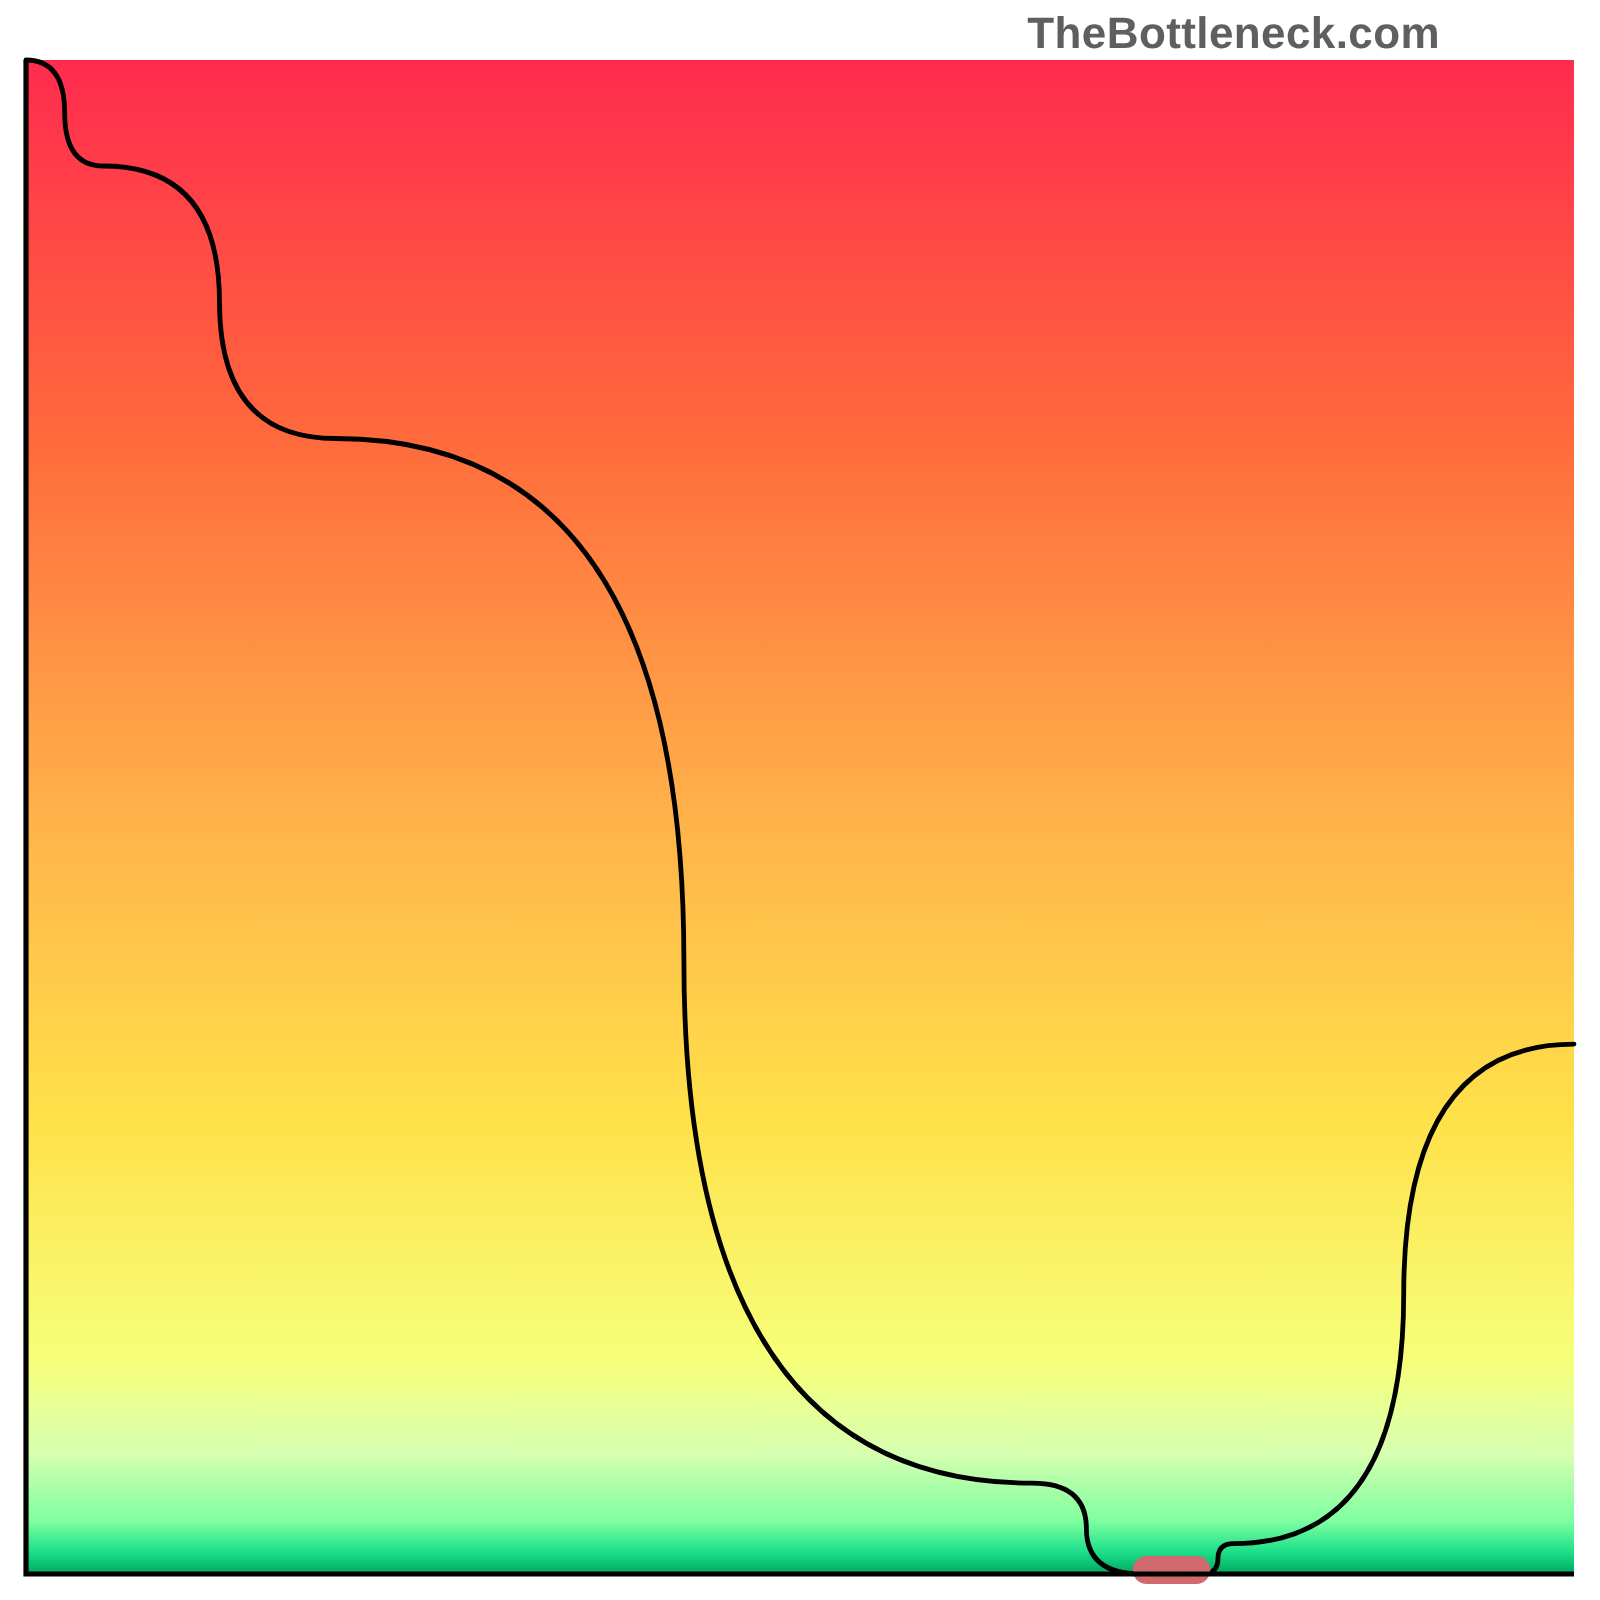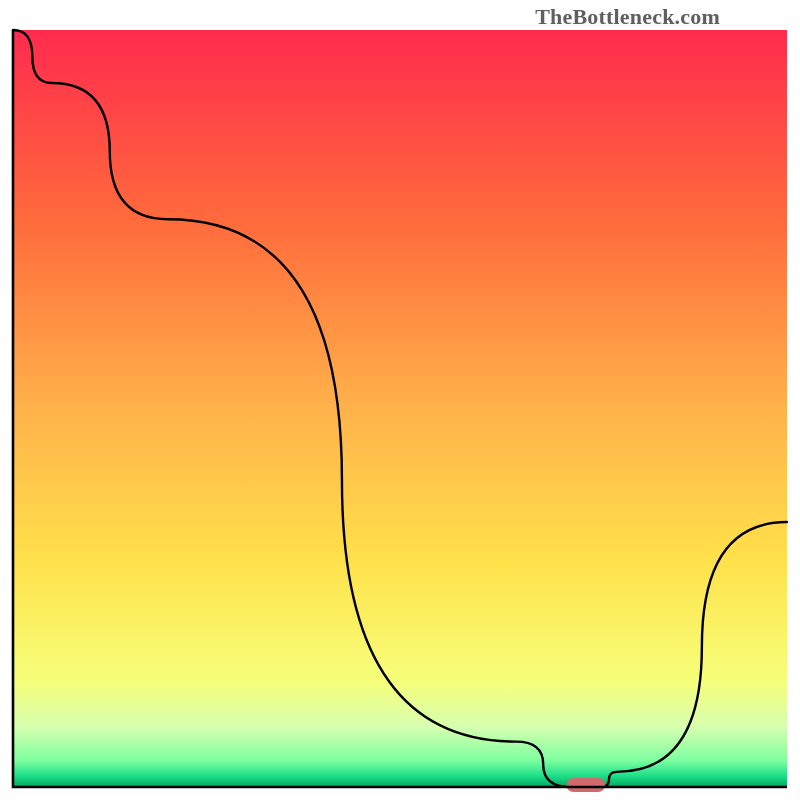--- a/index.html
+++ b/index.html
@@ -7,21 +7,20 @@
     padding: 0;
     width: 800px;
     height: 800px;
     background: #ffffff;
     font-family: Arial, Helvetica, sans-serif;
   }
   .wrap {
     position: relative;
     width: 732px;
     height: 800px;
-    font-family: Liberation Serif, serif;
   }
   .watermark {
     position: absolute;
     top: 4px;
     right: 12px;
     color: #5f5f5f;
     font-size: 22px;
     font-weight: 600;
     letter-spacing: 0.2px;
     z-index: 10;

